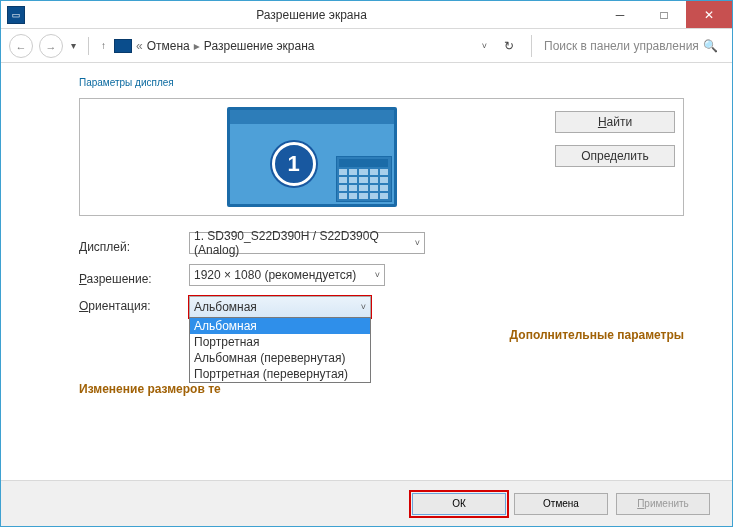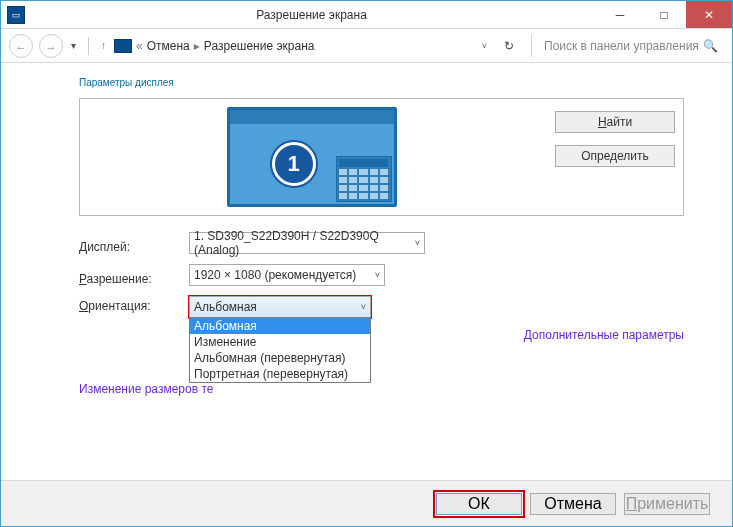--- a/index.html
+++ b/index.html
@@ -48,27 +48,27 @@
   .select.display { width:236px; }
   .select.resolution { width:196px; }
   .highlight-red { outline:2px solid #d40000; outline-offset:-1px; }
 
   .orientation-wrap { position:relative; width:182px; }
   .select.orient { width:182px; background:linear-gradient(#eaf3fb,#d8e8f6); }
   .dropdown { position:absolute; top:21px; left:0; width:182px; border:1px solid #7a7a7a; background:#fff; z-index:5; }
   .dropdown .opt { height:16px; padding:0 4px; font-size:12px; display:flex; align-items:center; }
   .dropdown .opt.sel { background:#2f8fea; color:#fff; }
 
-  .link { color:#6d28d9; cursor:pointer; }
+  .link { color:#a16207; cursor:pointer;font-weight:bold; }
   .adv-link { text-align:right; margin:6px 0 10px; }
   .below-links { margin-top:40px; }
   .below-links .link { display:block; margin-bottom:10px; }
 
   .footer { position:absolute; bottom:0; left:0; right:0; height:46px; background:#f0f0f0; border-top:1px solid #d9d9d9; display:flex; align-items:center; justify-content:flex-end; padding-right:22px; gap:8px; }
-  .fbtn { width:86px; height:22px; border:1px solid #acacac; background:#e9e9e9; font-size:16px; display:flex; align-items:center; justify-content:center; }
+  .fbtn { width:94px; height:22px; border:1px solid #acacac; background:#e9e9e9; font-size:10px; display:flex; align-items:center; justify-content:center; }
   .fbtn.ok { outline:2px solid #d40000; outline-offset:1px; border:1px solid #6aa3da; }
   .fbtn.disabled { color:#9a9a9a; }
 </style>
 </head>
 <body>
 
 <div class="window">
 
   <div class="titlebar">
     <div class="appicon">
@@ -164,21 +164,21 @@
 
     <div class="form-row" style="align-items:flex-start;">
       <div class="form-label" style="padding-top:3px;"><u>О</u>риентация:</div>
       <div class="orientation-wrap highlight-red">
         <div class="select orient">
           <span>Альбомная</span>
           <span class="arrow">˅</span>
         </div>
         <div class="dropdown">
           <div class="opt sel">Альбомная</div>
-          <div class="opt">Изменение</div>
+          <div class="opt">Портретная</div>
           <div class="opt">Альбомная (перевернутая)</div>
           <div class="opt">Портретная (перевернутая)</div>
         </div>
       </div>
     </div>
 
     <div class="adv-link">
       <span class="link">Дополнительные параметры</span>
     </div>
 

